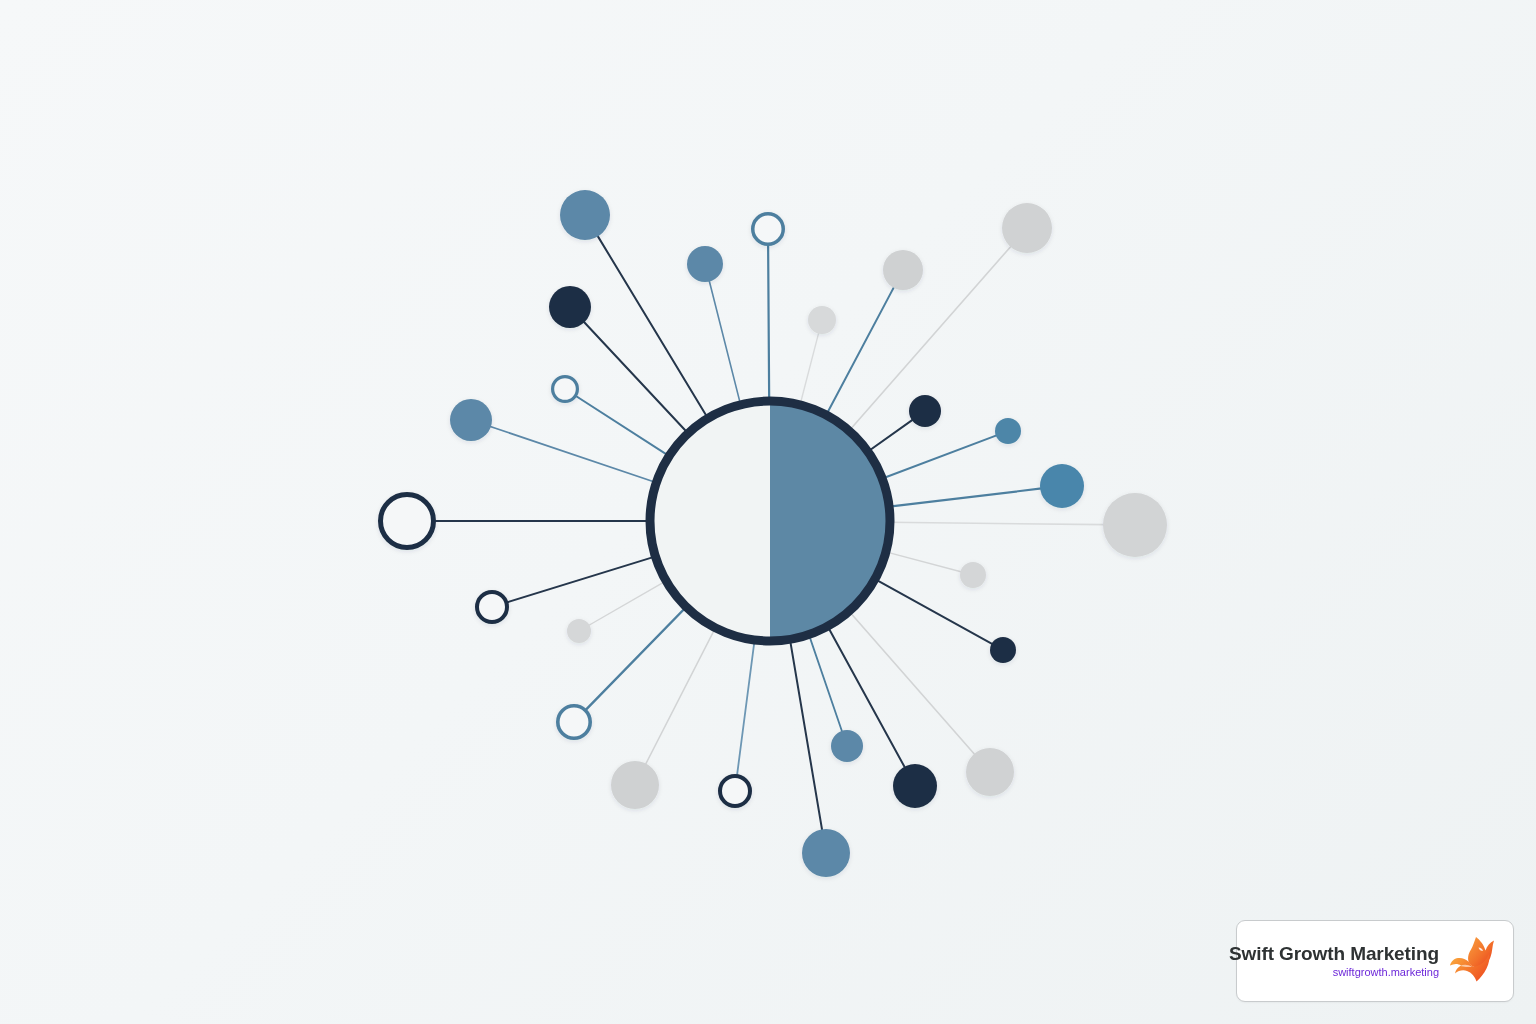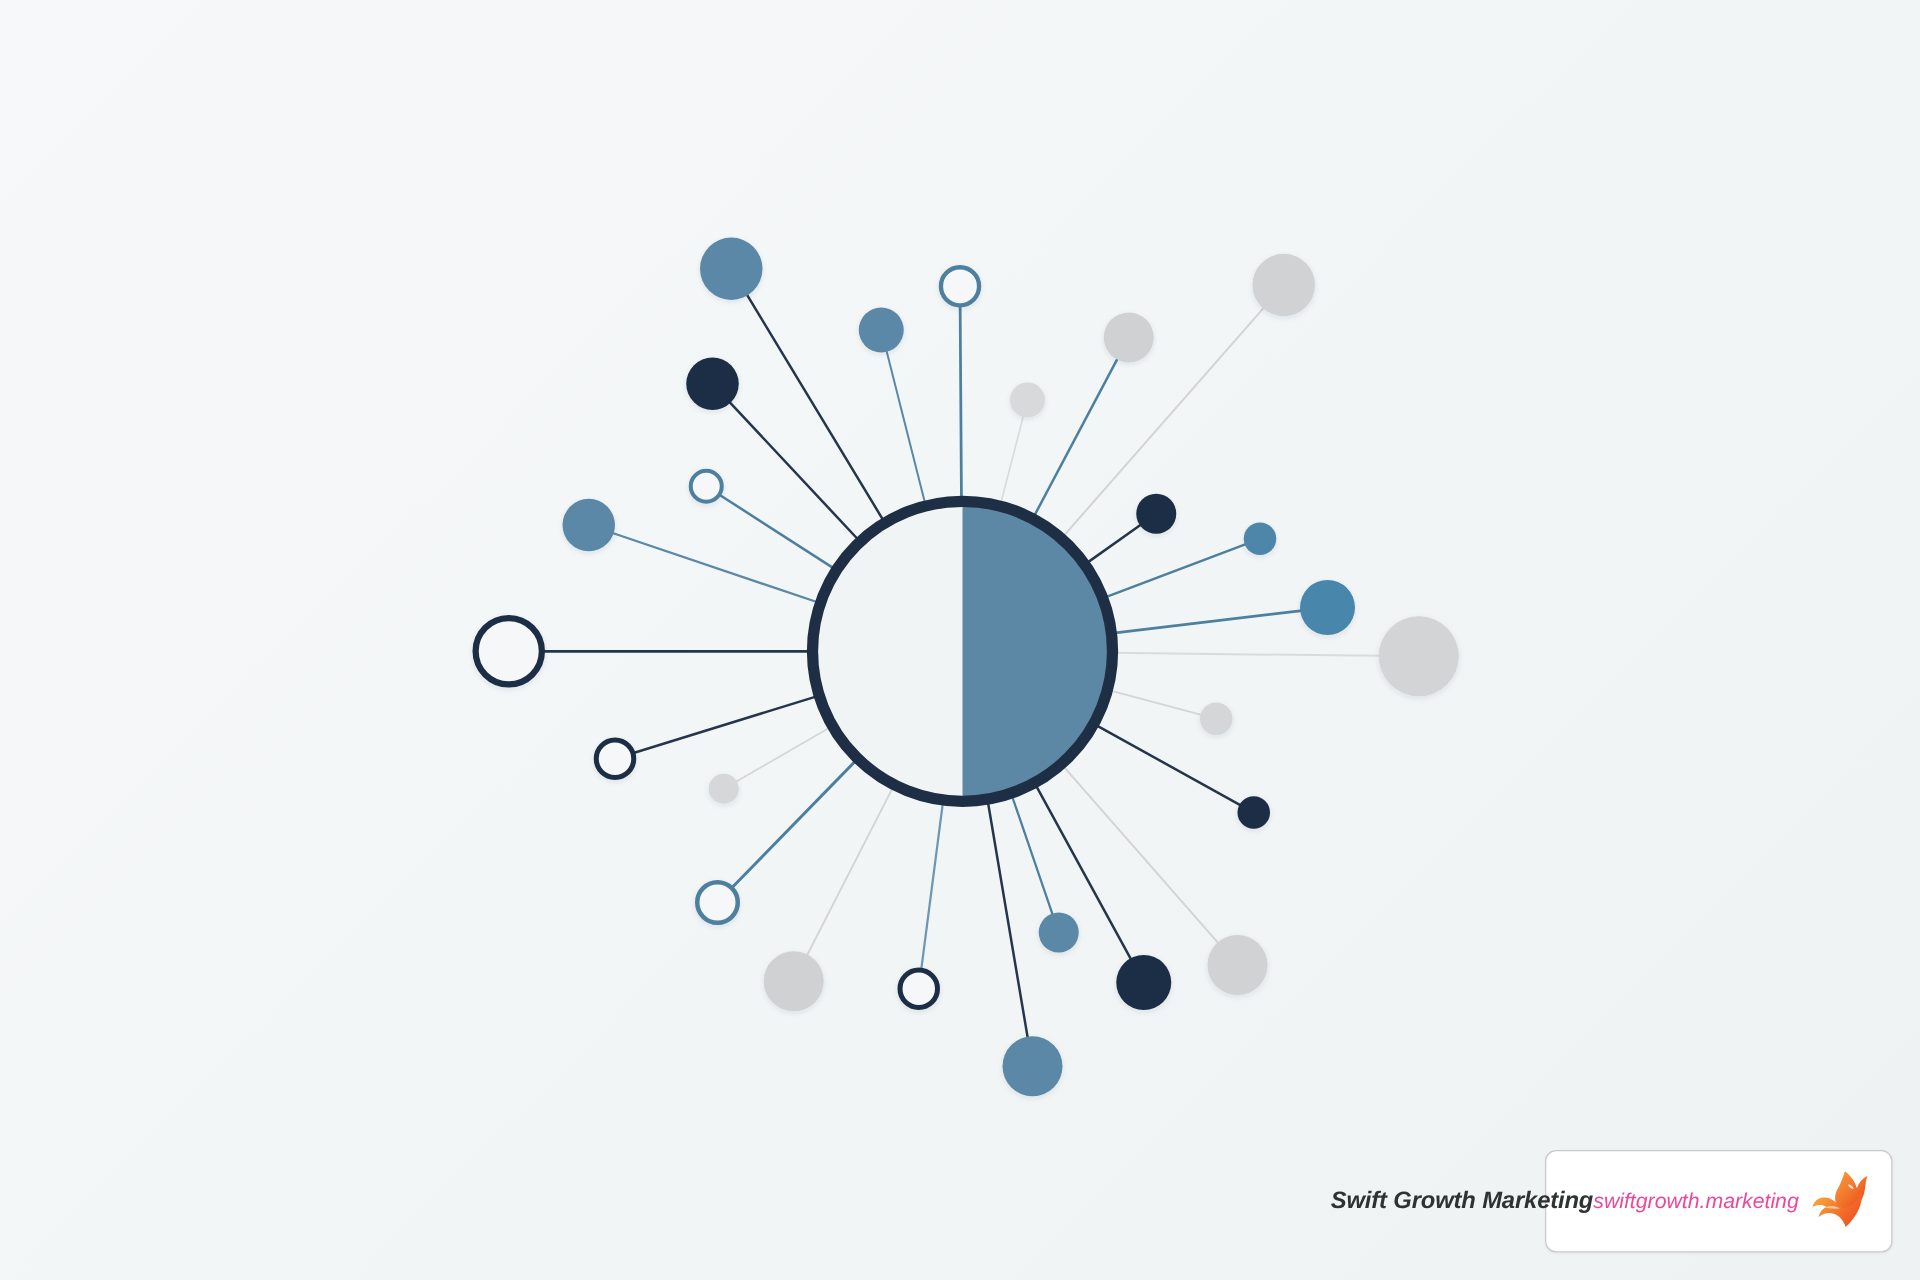--- a/index.html
+++ b/index.html
@@ -37,38 +37,37 @@
     border: 1px solid #c8cbcd;
     border-radius: 9px;
     display: flex;
     align-items: center;
     justify-content: flex-end;
     padding: 0 14px 0 16px;
     box-shadow: 0 1px 2px rgba(0,0,0,0.04);
   }
   #brand-text {
     display: flex;
-    flex-direction: row;
+    flex-direction: column;
     align-items: flex-end;
     justify-content: center;
     margin-right: 10px;
-    font-style: italic;
   }
   #brand-title {
     font-size: 19px;
     font-weight: bold;
     color: #2e3233;
     line-height: 1.18;
     letter-spacing: -0.1px;
     white-space: nowrap;
   }
   #brand-subtitle {
-    font-size: 17px;
+    font-size: 11px;
     font-weight: normal;
-    color: #ec4899;
+    color: #6d28d9;
     line-height: 1.3;
     white-space: nowrap;
   }
   #brand-logo {
     width: 50px;
     height: 54px;
     flex: 0 0 auto;
   }
 </style>
 </head>

